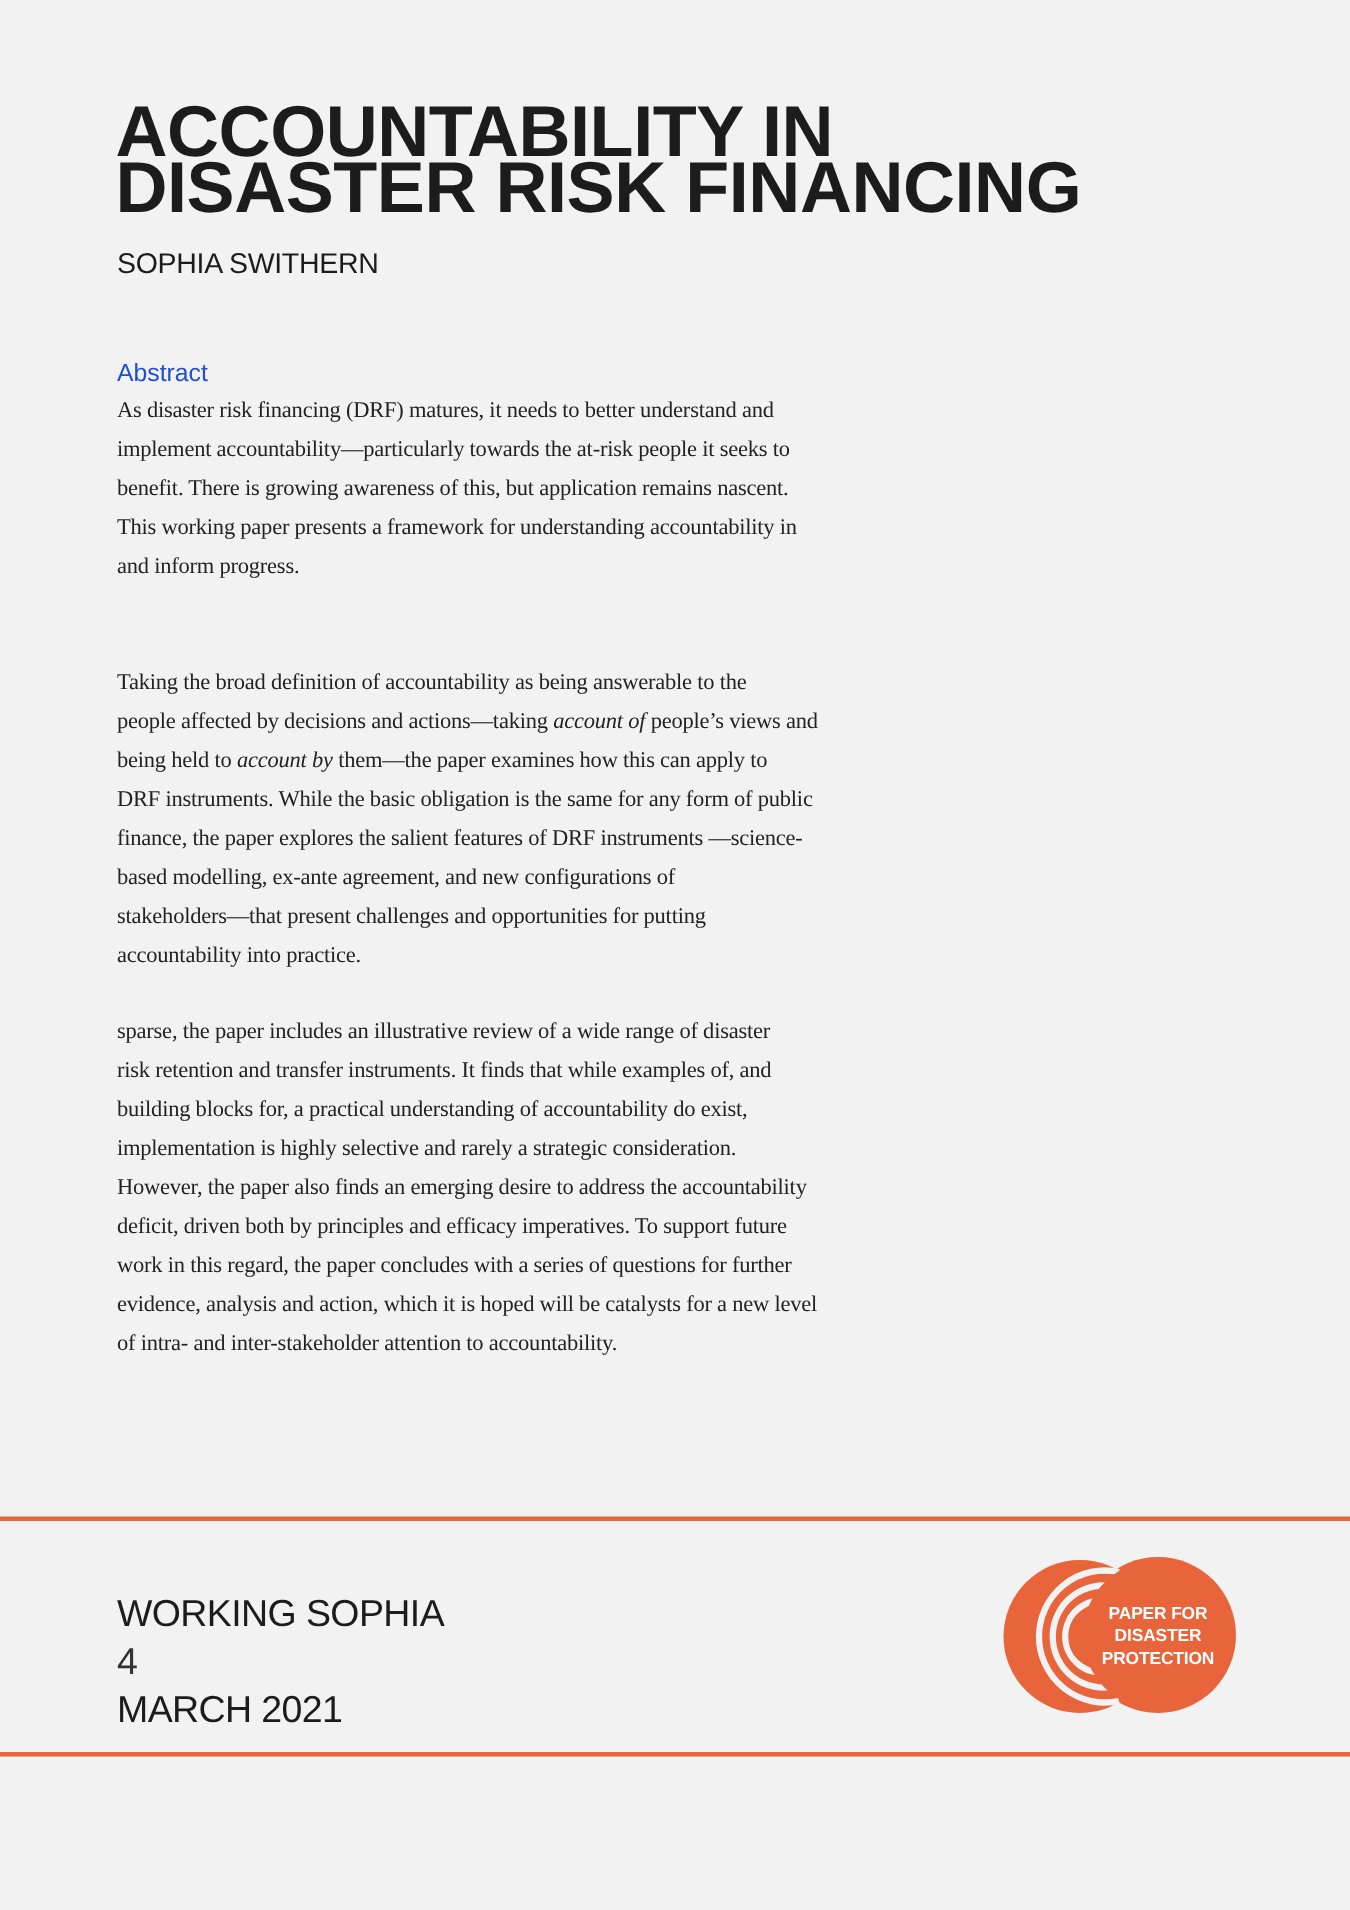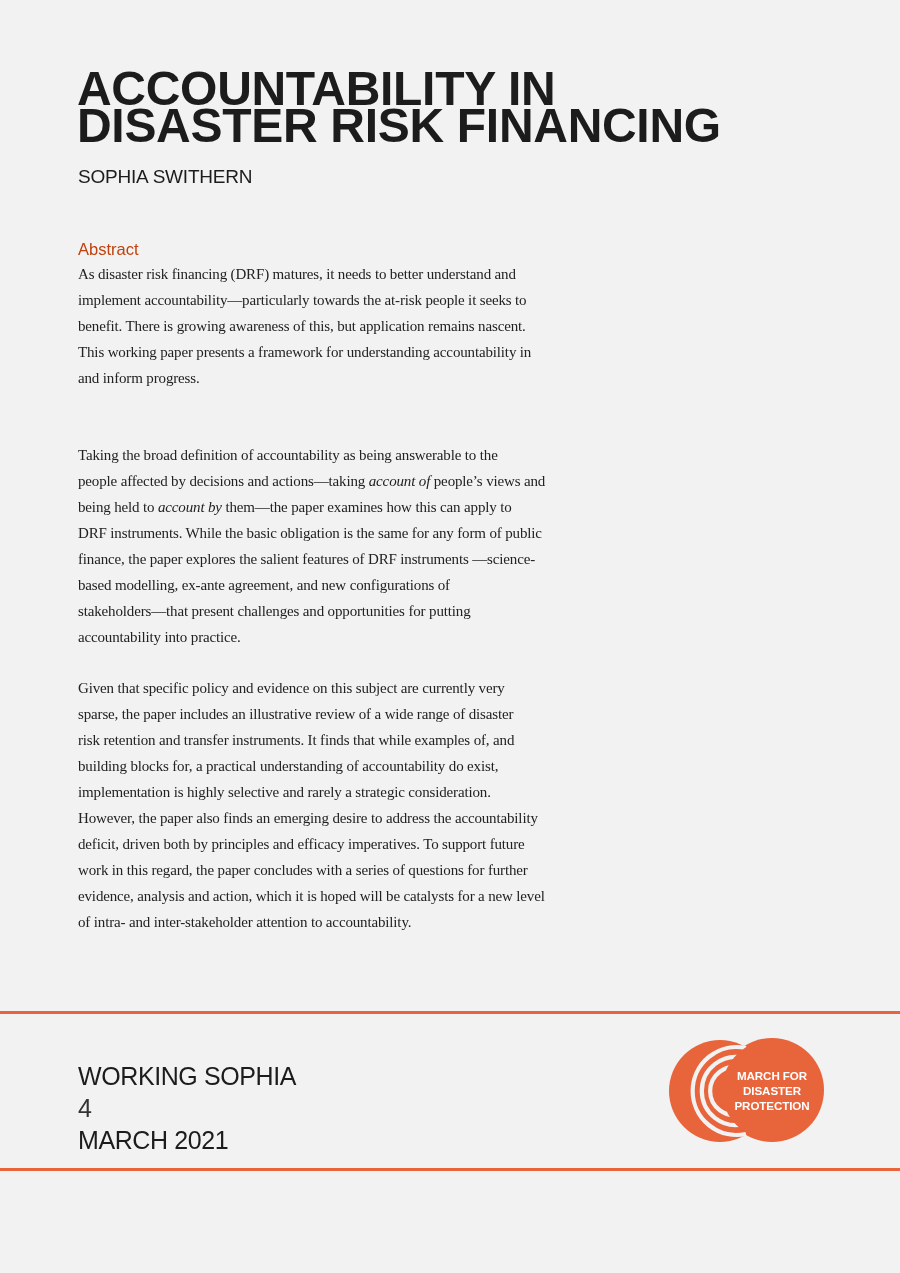--- a/index.html
+++ b/index.html
@@ -14,21 +14,21 @@
   }
   .title span { display: block; white-space: nowrap; }
   .author {
     position: absolute; left: 78px; top: 162px; margin: 0;
     font-family: "Liberation Sans", sans-serif; font-weight: 400;
     font-size: 19px; line-height: 30px; color: #1d1c1c; letter-spacing: -0.2px;
   }
   .abstract-label {
     position: absolute; left: 78px; top: 238px;
     font-family: "Liberation Sans", sans-serif; font-size: 16.5px;
-    line-height: 22px; color: #c2410c;
+    line-height: 22px; color: #1d4ed8;
   }
   .para {
     position: absolute; left: 78px; margin: 0;
     font-family: "Liberation Serif", serif; font-size: 15px;
     line-height: 26px; color: #232222; letter-spacing: -0.15px;
   }
   .para span.line { display: block; white-space: nowrap; }
   .para em { font-style: italic; }
   .p1 { top: 261px; }
   .p2 { top: 442px; }
@@ -79,21 +79,20 @@
   <span class="line"><span>people affected by decisions and actions—taking </span><em>account of</em><span> people’s views and</span></span>
   <span class="line"><span>being held to </span><em>account by</em><span> them—the paper examines how this can apply to</span></span>
   <span class="line">DRF instruments. While the basic obligation is the same for any form of public</span>
   <span class="line">finance, the paper explores the salient features of DRF instruments —science-</span>
   <span class="line">based modelling, ex-ante agreement, and new configurations of</span>
   <span class="line">stakeholders—that present challenges and opportunities for putting</span>
   <span class="line">accountability into practice.</span>
 </p>
 
 <p class="para p3">
-  <span class="line">Given that specific policy and evidence on this subject are currently very</span>
   <span class="line">sparse, the paper includes an illustrative review of a wide range of disaster</span>
   <span class="line">risk retention and transfer instruments. It finds that while examples of, and</span>
   <span class="line">building blocks for, a practical understanding of accountability do exist,</span>
   <span class="line">implementation is highly selective and rarely a strategic consideration.</span>
   <span class="line">However, the paper also finds an emerging desire to address the accountability</span>
   <span class="line">deficit, driven both by principles and efficacy imperatives. To support future</span>
   <span class="line">work in this regard, the paper concludes with a series of questions for further</span>
   <span class="line">evidence, analysis and action, which it is hoped will be catalysts for a new level</span>
   <span class="line">of intra- and inter-stakeholder attention to accountability.</span>
 </p>
@@ -110,18 +109,18 @@
   <circle cx="772" cy="1090" r="52" fill="#e8643a"></circle>
   <g fill="none" stroke="#f2f2f2" stroke-width="4.2" stroke-linecap="butt">
     <path d="M 746 1048 A 44 44 0 1 0 746 1134"></path>
     <path d="M 744 1058 A 34 34 0 1 0 744 1124"></path>
     <path d="M 741 1068 A 24 24 0 1 0 741 1114"></path>
   </g>
   <circle cx="772" cy="1090" r="50" fill="#e8643a"></circle>
 </svg>
 
 <div class="logo-text">
-  <span>MARCH FOR</span>
+  <span>PAPER FOR</span>
   <span>DISASTER</span>
   <span>PROTECTION</span>
 </div>
 
 <div class="rule bottom"></div>
 
 </body></html>

